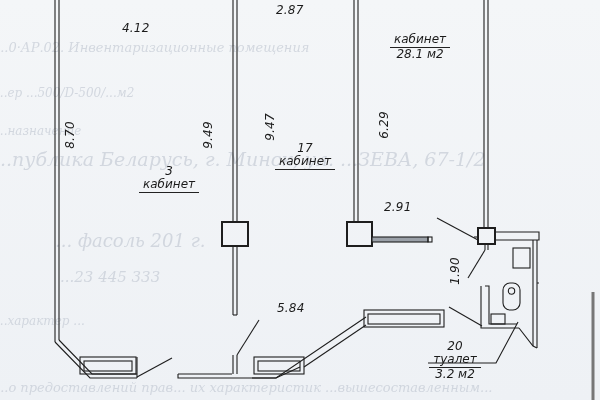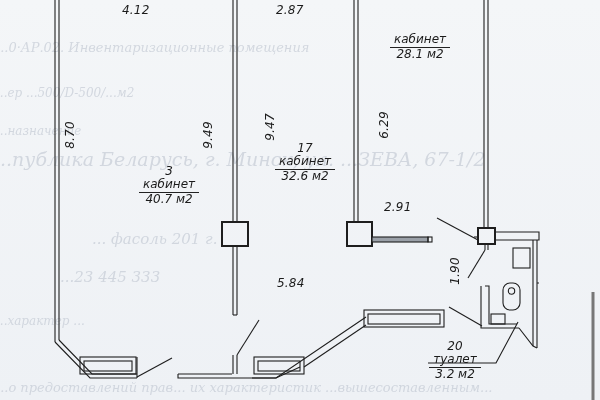--- a/index.html
+++ b/index.html
@@ -15,21 +15,21 @@
 </style>
 </head>
 <body>
 
 <div class="sheet">
 
   <div class="ghost" style="left:-4px; top:40px; font-size:13px;">...0·АР.02. Инвентаризационные помещения</div>
   <div class="ghost" style="left:-4px; top:86px; font-size:12px;">...ер  ...500/D-500/...м2</div>
   <div class="ghost" style="left:-4px; top:124px; font-size:12px;">...назначение</div>
   <div class="ghost" style="left:-6px; top:148px; font-size:19px;">...публика Беларусь, г. Минск, ул. ...ЗЕВА, 67-1/2</div>
-  <div class="ghost" style="left:55px; top:230px; font-size:15px;margin-left:37px;">... фасоль 201 г.</div>
+  <div class="ghost" style="left:55px; top:230px; font-size:18px;">... фасоль 201 г.</div>
   <div class="ghost" style="left:60px; top:268px; font-size:15px;">...23 445 333</div>
   <div class="ghost" style="left:-4px; top:314px; font-size:12px;">...характер ...</div>
   <div class="ghost" style="left:-4px; top:380px; font-size:13px;">...о предоставлений прав... их характеристик ...вышесоставленным...</div>
 
   <svg class="plan" width="600" height="400" viewBox="0 0 600 400">
     <g fill="none" stroke="#1e1e1e" stroke-width="1.1">
 
       <g>
         <line x1="55" y1="0" x2="55" y2="342"></line>
         <line x1="59" y1="0" x2="59" y2="340"></line>
@@ -107,39 +107,37 @@
 
       <line x1="437" y1="218" x2="478" y2="240"></line>
       <line x1="468" y1="278" x2="485" y2="250"></line>
       <line x1="449" y1="307" x2="482" y2="326"></line>
       <polyline points="428,363 496,363 518,322"></polyline>
     </g>
 
     <line x1="593" y1="292" x2="593" y2="400" stroke="#777" stroke-width="3"></line>
   </svg>
 
-  <div class="lbl" style="left:122px; top:3px;">4.12</div>
+  <div class="lbl" style="left:122px; top:21px;">4.12</div>
   <div class="lbl" style="left:276px; top:3px;font-style:italic;">2.87</div>
   <div class="lbl vert" style="left:56px; top:128px;">8.70</div>
   <div class="lbl vert" style="left:194px; top:128px;">9.49</div>
   <div class="lbl vert" style="left:256px; top:120px;">9.47</div>
   <div class="lbl vert" style="left:370px; top:118px;">6.29</div>
   <div class="lbl" style="left:384px; top:200px;">2.91</div>
-  <div class="lbl" style="left:277px; top:276px;">5.84</div>
+  <div class="lbl" style="left:277px; top:301px;">5.84</div>
   <div class="lbl vert" style="left:441px; top:264px;">1.90</div>
 
   <div class="room" style="left:124px; top:165px; width:90px;">
     <span class="num">3</span>
     <span class="name">кабинет</span>
-    <span class="area">40.7 м2</span>
   </div>
   <div class="room" style="left:262px; top:142px; width:86px;">
     <span class="num">17</span>
     <span class="name">кабинет</span>
-    <span class="area">32.6 м2</span>
   </div>
   <div class="room" style="left:375px; top:33px; width:90px;">
     <span class="name">кабинет</span>
     <span class="area">28.1 м2</span>
   </div>
   <div class="room" style="left:422px; top:340px; width:66px;">
     <span class="num">20</span>
     <span class="name">туалет</span>
     <span class="area">3.2 м2</span>
   </div>

